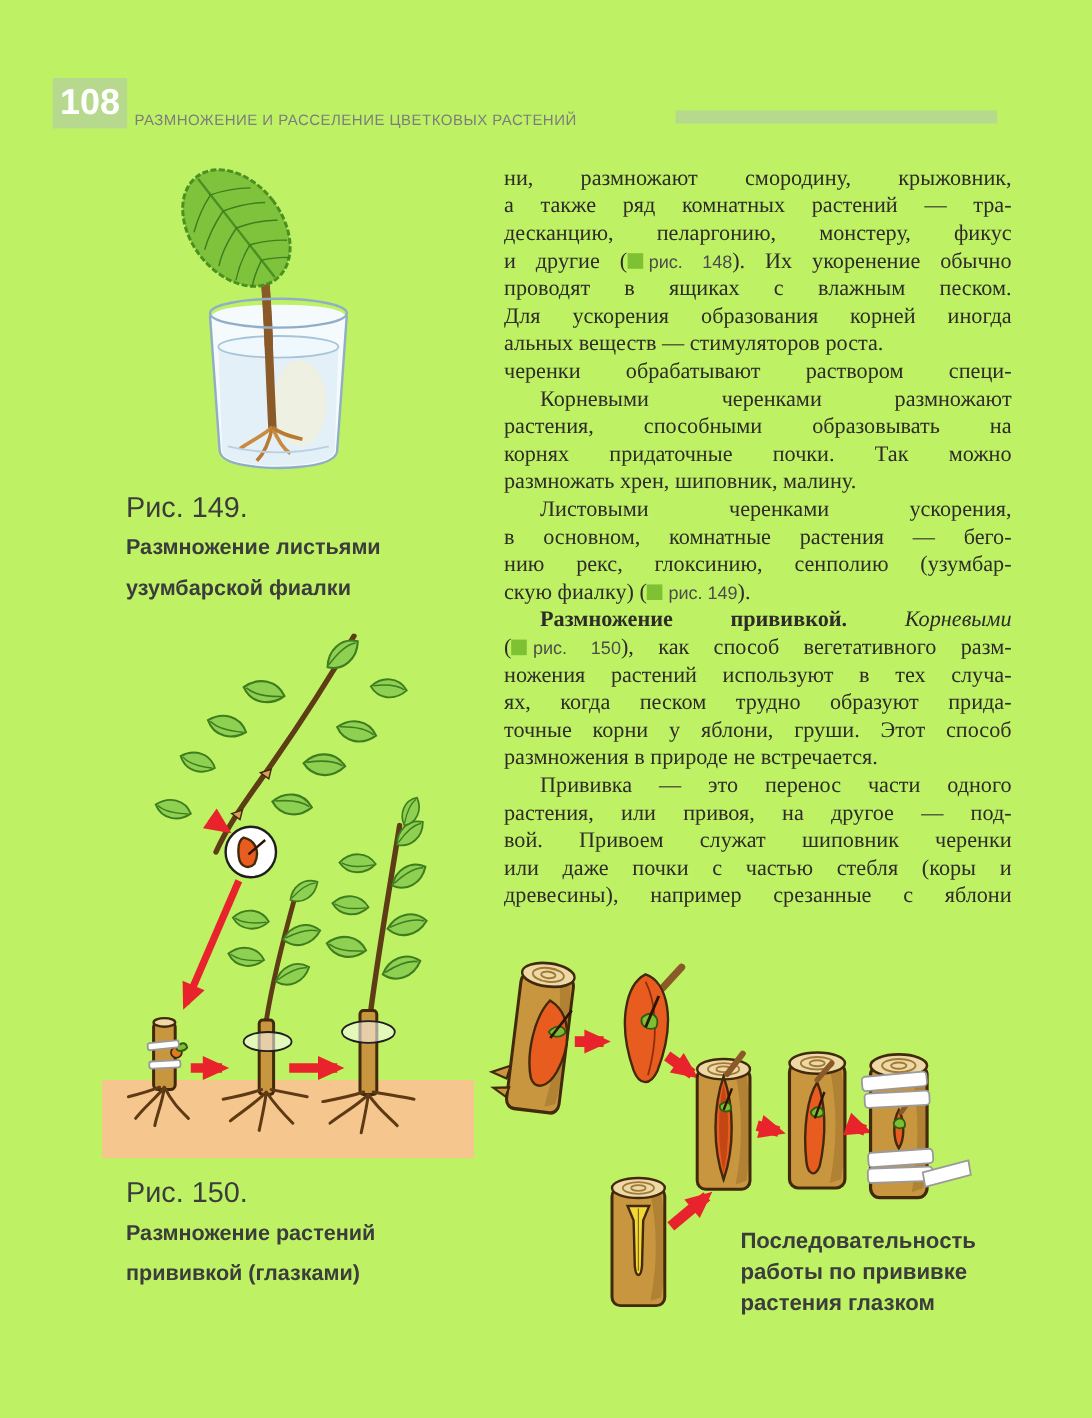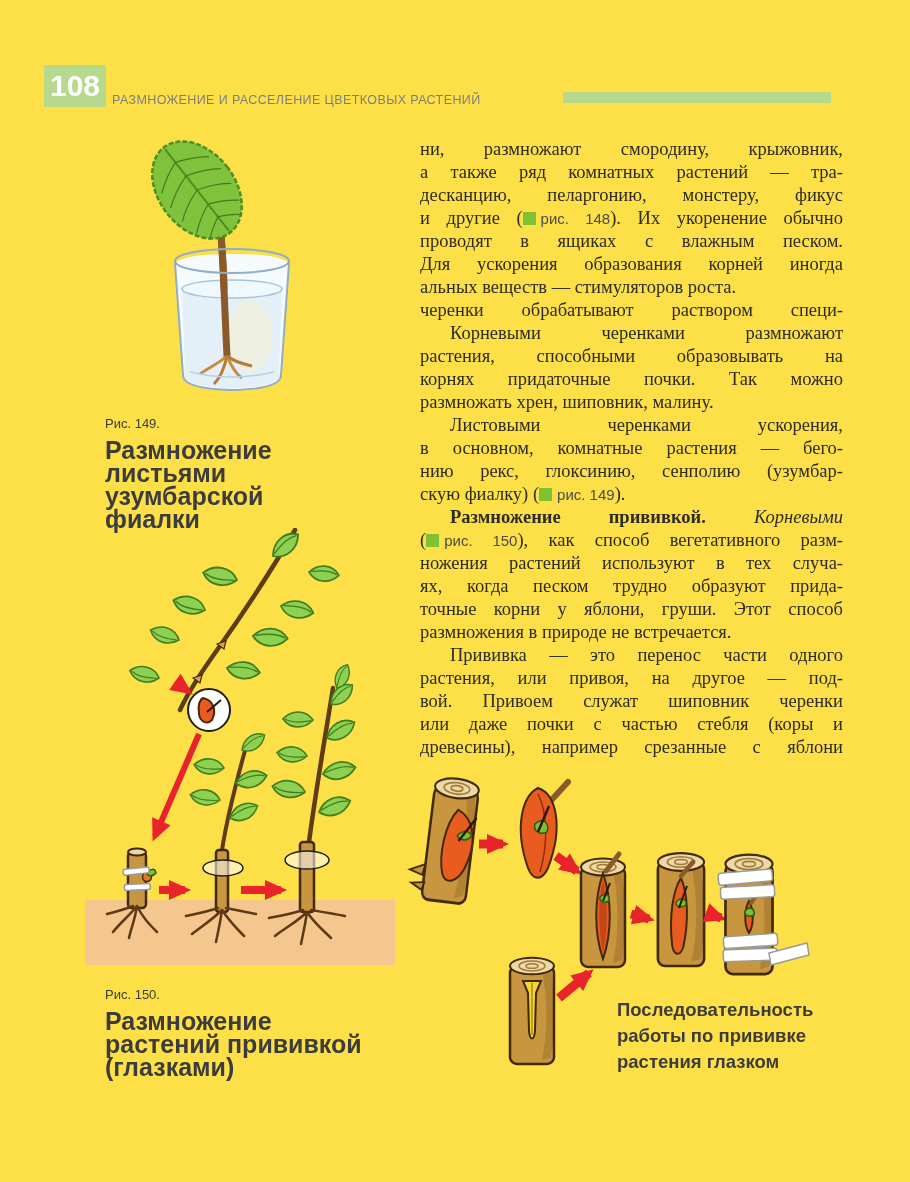--- a/index.html
+++ b/index.html
@@ -1,21 +1,21 @@
 <!DOCTYPE html>
 <html style="--accent-green: #b6d98e; --ref-green: #7ec234; --arrow-red: #e8232b; --soil: #f5c78e; --body-text: #2e2b28; --caption-text: #3c3c3c; --header-text: #7d7d7d;"><head>
 <meta charset="utf-8">
 <style>
   :root{
     --accent-green:#b6d98e; --ref-green:#7ec234; --arrow-red:#e8232b;
     --soil:#f5c78e; --body-text:#2e2b28; --caption-text:#3c3c3c; --header-text:#7d7d7d;
   }
   *{margin:0;padding:0;box-sizing:border-box}
   body{background:#fff;font-family:"Liberation Serif","DejaVu Serif",serif;}
-  .page{position:relative;width:910px;height:1182px;background:#fde047;overflow:hidden;}
+  .page{position:relative;width:910px;height:1182px;background:#bef264;overflow:hidden;}
 
   
   .pagenum-box{position:absolute;left:44px;top:65px;width:62px;height:42px;background:var(--accent-green);
     display:flex;align-items:center;justify-content:center;
     font-family:"Liberation Sans","DejaVu Sans",sans-serif;font-weight:bold;font-size:30px;color:#fff;}
   .header-title{position:absolute;left:112px;top:93px;font-family:"Liberation Sans","DejaVu Sans",sans-serif;
     font-size:12.5px;letter-spacing:.4px;color:var(--header-text);}
   .header-bar{position:absolute;left:563px;top:92px;width:268px;height:11px;background:var(--accent-green);}
 
   
@@ -27,22 +27,22 @@
   .b{font-weight:bold;margin-top:27px;}
   .i{font-style:italic;}
   .figref{white-space:nowrap;}
   .refsq{display:inline-block;width:13px;height:13px;background:var(--ref-green);
     vertical-align:-1px;margin-right:5px;}
   .reftx{font-family:"Liberation Sans","DejaVu Sans",sans-serif;font-size:15px;color:#4c4c4c;}
 
   
   .figimg{position:absolute;}
   .fig-caption{position:absolute;font-family:"Liberation Sans","DejaVu Sans",sans-serif;color:var(--caption-text);}
-  .fig-label{font-size:13px;font-weight:normal;line-height:24px;margin-bottom:3px;}
-  .fig-title{font-size:25px;font-weight:bold;line-height:23px;}
+  .fig-label{font-size:24px;font-weight:normal;line-height:24px;margin-bottom:3px;}
+  .fig-title{font-size:18px;font-weight:bold;line-height:34px;}
   .budding-caption{position:absolute;left:212px;top:225px;width:205px;
     font-family:"Liberation Sans","DejaVu Sans",sans-serif;font-size:18.5px;font-weight:bold;
     line-height:26px;color:var(--caption-text);}
 
   
   .trunk{fill:#c8963f;stroke:#42290c;stroke-width:2.5}
   .shade{fill:rgba(86,50,8,.2)}
   .woodtop{fill:#ecd9a6;stroke:#42290c;stroke-width:2}
   .ring{fill:none;stroke:#a27a38;stroke-width:1.5}
   .orangep{fill:#e95c20;stroke:#42290c;stroke-width:2}
@@ -228,21 +228,21 @@
       </div>
       <div>
         <div class="tline indent"><span>Прививка — это перенос части одного</span></div>
         <div class="tline"><span>растения, или привоя, на другое — под-</span></div>
         <div class="tline"><span>вой. Привоем служат шиповник черенки</span></div>
         <div class="tline"><span>или даже почки с частью стебля (коры и</span></div>
         <div class="tline"><span>древесины), например срезанные с яблони</span></div>
       </div>
     </div>
 
-  <div class="figimg" style="left:405px;top:772px;width:500px;height:332px;position:absolute">
+  <div class="figimg" style="left:405px;top:796px;width:500px;height:332px;position:absolute">
     <svg width="500" height="332" viewBox="0 0 500 332">
       <defs>
         <g id="cyl">
           <rect class="trunk" x="-22" y="-50" width="44" height="100" rx="7"></rect>
           <path class="shade" d="M10,-46 q9,46 0,92 l9,-3 q7,-45 0,-88 z"></path>
           <ellipse class="woodtop" cx="0" cy="-50" rx="22" ry="8.5"></ellipse>
           <ellipse class="ring" cx="0" cy="-50" rx="13" ry="5"></ellipse>
           <ellipse class="ring" cx="0" cy="-50" rx="6" ry="2.4"></ellipse>
         </g>
         <marker id="ah2" markerUnits="userSpaceOnUse" markerWidth="26" markerHeight="24" refX="18" refY="12" orient="auto">

